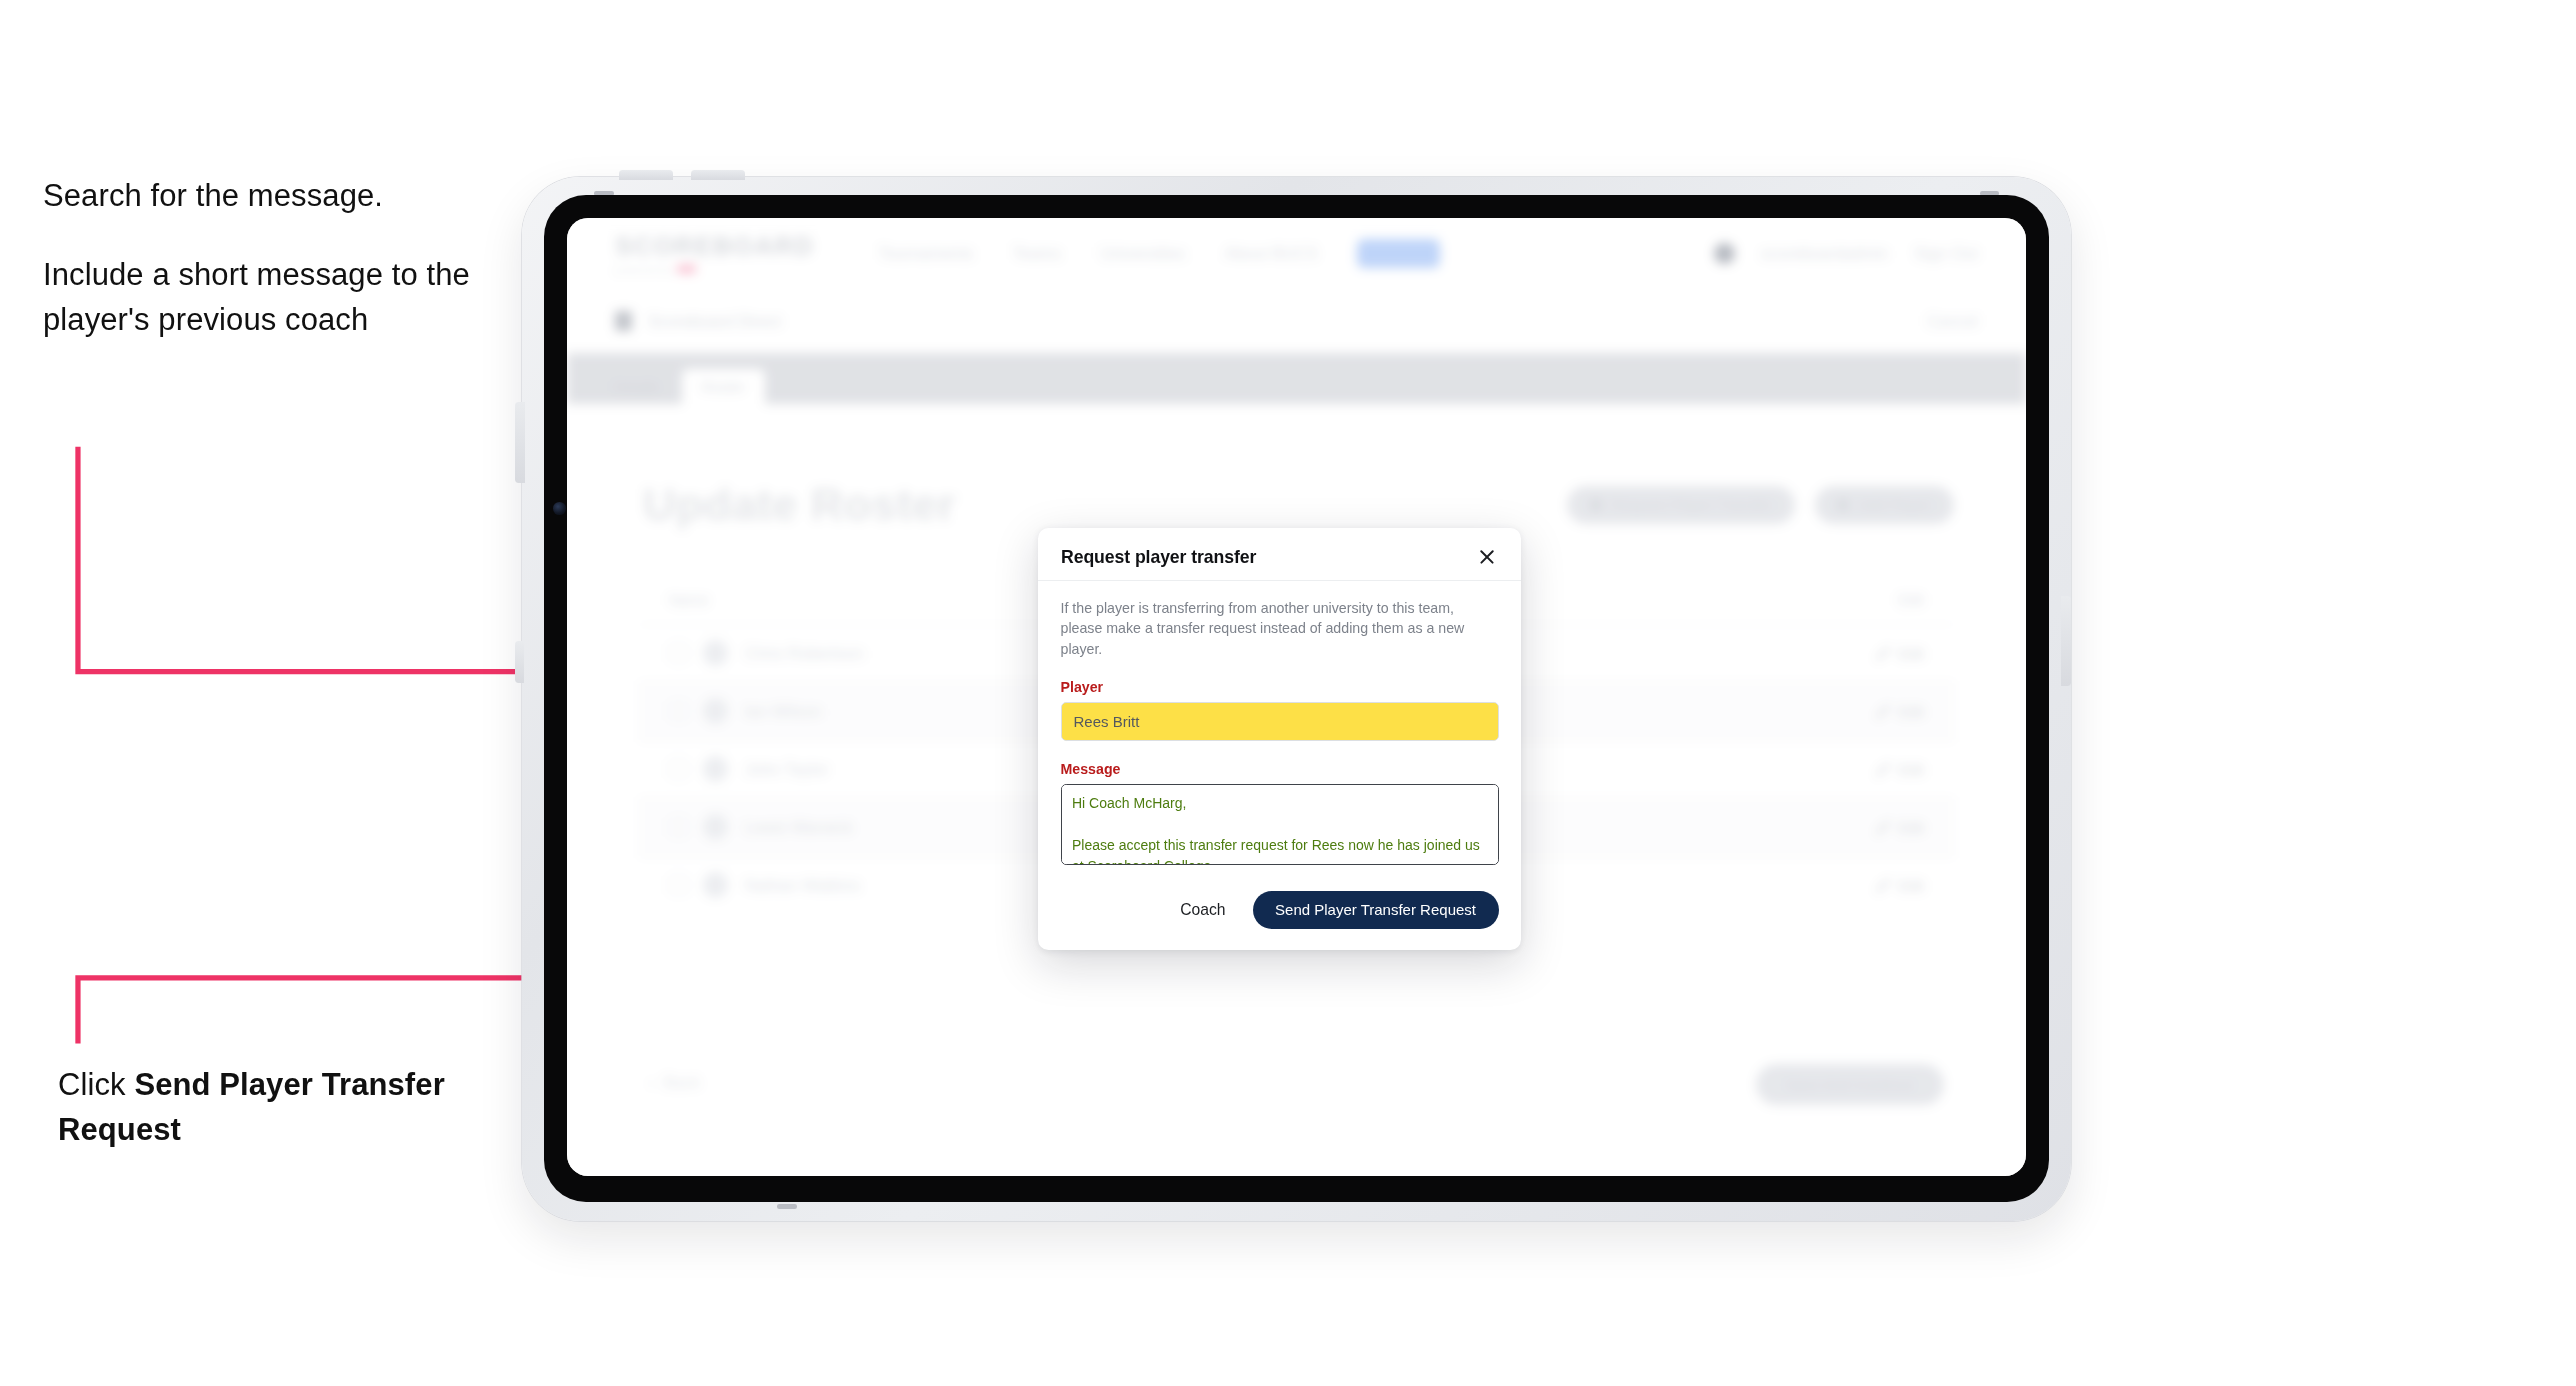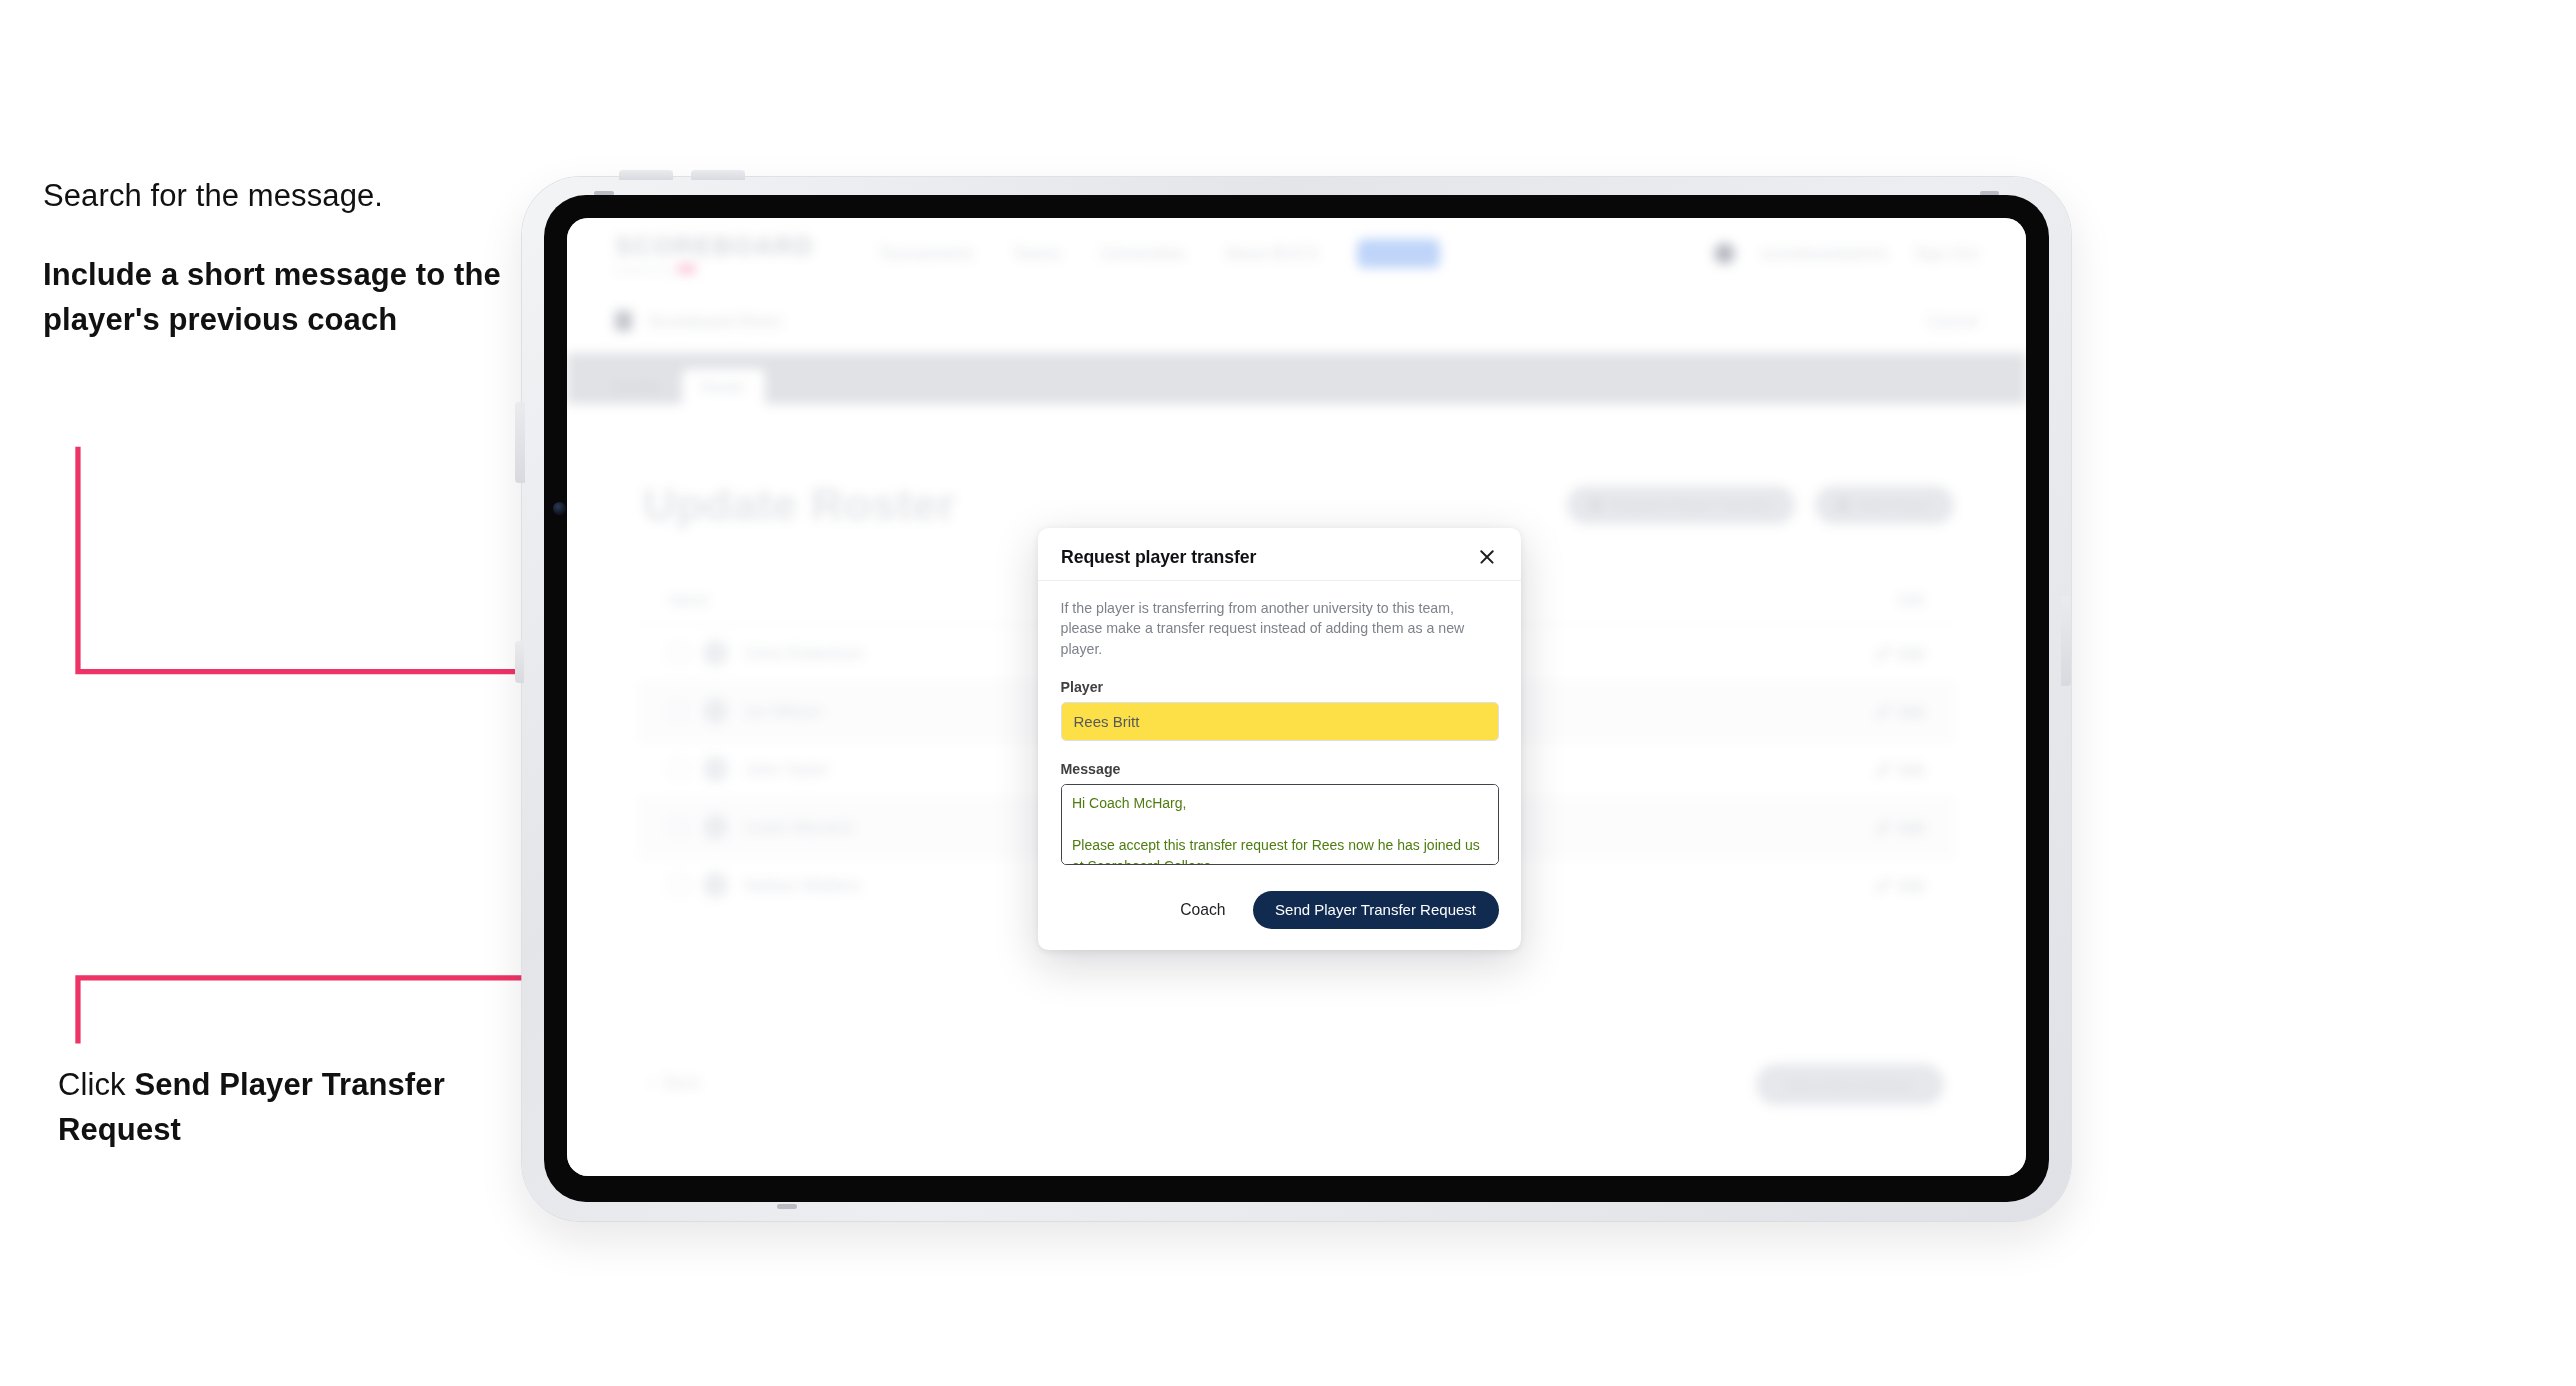--- a/index.html
+++ b/index.html
@@ -8,21 +8,21 @@
     background:#ffffff;
     font-family:"Liberation Sans", sans-serif;
     overflow:hidden;
     position:relative;
   }
 
   
   #annotations{position:absolute;left:0;top:0;width:569px;height:1386px;}
   .ann-block{position:absolute;color:#111111;font-size:31px;line-height:1.45;letter-spacing:0.1px;}
   #ann-top{left:43px;top:174px;width:479px;}
-  #ann-top .ann-line2{margin-top:34px;font-weight:bold;}
+  #ann-top .ann-line2{margin-top:34px;}
   #ann-bottom{left:58px;top:1063px;width:389px;}
   .ann-strong{font-weight:bold;}
 
   
   .arrow-svg{position:absolute;left:0;top:0;width:2576px;height:1386px;pointer-events:none;}
 
   
   #tablet{
     position:absolute;left:522px;top:177px;width:1549px;height:1044px;
     border-radius:58px;
@@ -132,21 +132,21 @@
     transform:scaleX(.93);transform-origin:left center;letter-spacing:-0.1px;
   }
   #modal-close{width:22.5px;height:22.5px;position:relative;cursor:pointer;}
   #modal-close:before,#modal-close:after{
     content:"";position:absolute;left:2.2px;top:10.5px;width:18px;height:1.8px;background:#1b1d21;border-radius:1.5px;
   }
   #modal-close:before{transform:rotate(45deg);}
   #modal-close:after{transform:rotate(-45deg);}
   #modal-body{padding:16.5px 22.5px 4.5px 22.5px;}
   #modal-desc{font-size:14.2px;line-height:1.45;color:#7d828b;margin:0 0 19.5px 0;}
-  .field-label{font-size:14.2px;font-weight:bold;color:#404040;margin-bottom:7.5px;}
+  .field-label{font-size:14.2px;font-weight:bold;color:#b91c1c;margin-bottom:7.5px;}
   #player-input{
     width:100%;box-sizing:border-box;height:39px;border:0.7px solid #dcdfe3;border-radius:5.2px;
     background:#fde047;color:#54585f;font-size:15px;padding:0 12px;
     font-family:"Liberation Sans", sans-serif;
   }
   .field-gap{height:19.5px;}
   #message-input{
     width:100%;box-sizing:border-box;height:81px;border:1.1px solid #3f434a;border-radius:5.2px;
     background:#ffffff;color:#4d7c0f;font-size:14px;line-height:1.5;padding:7.5px 10.5px;resize:none;
     font-family:"Liberation Sans", sans-serif;

